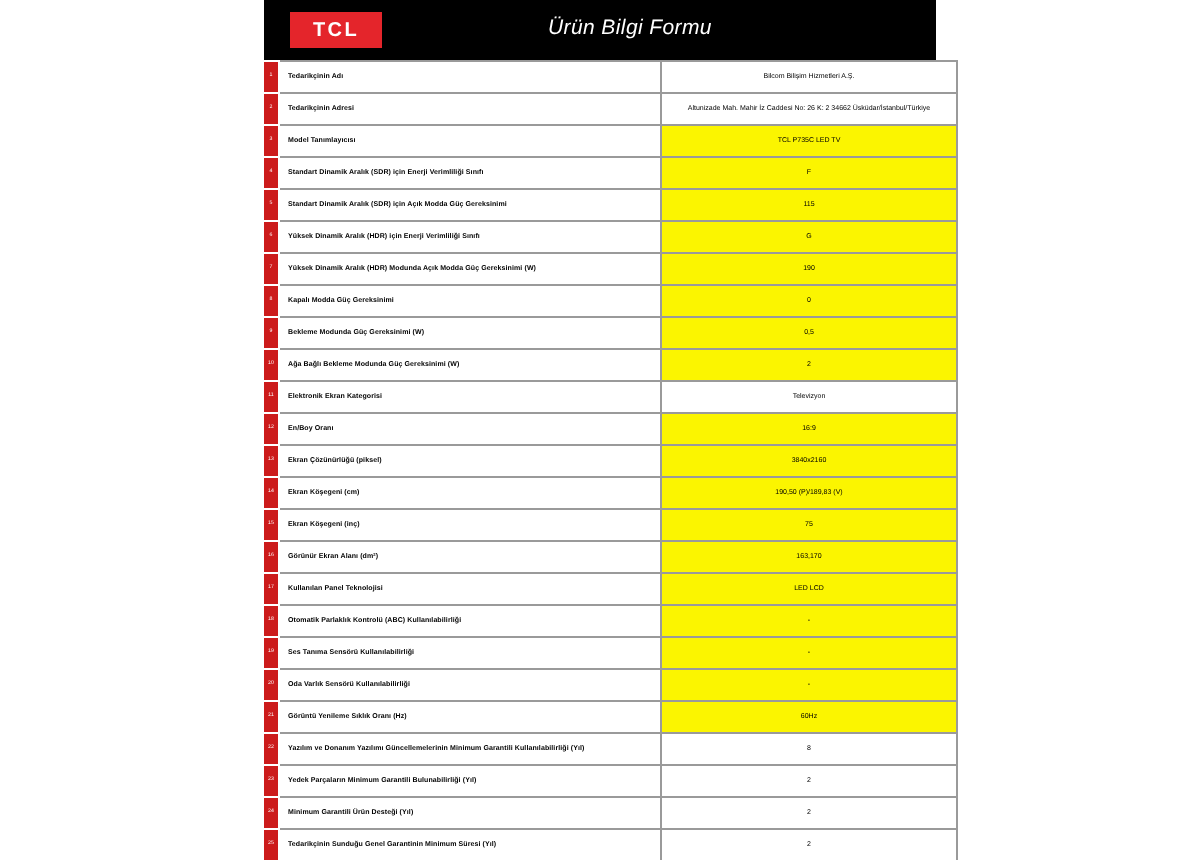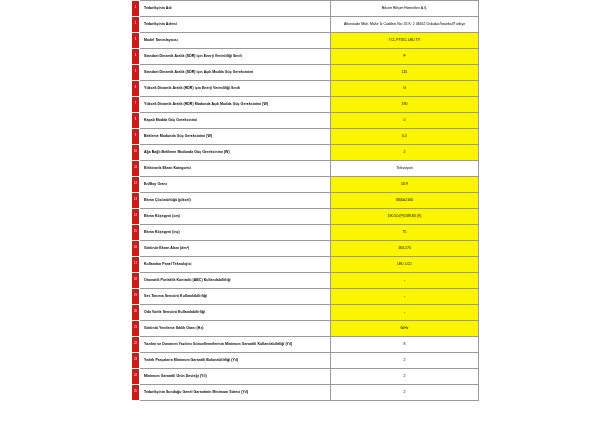--- a/index.html
+++ b/index.html
@@ -119,20 +119,26 @@
   }
   .value-cell.plain {
     background: #ffffff;
   }
 </style>
 </head>
 <body>
 
 <div id="sheet">
 
+  <div class="doc-header">
+    <div class="brand-logo">
+      <span>TCL</span>
+    </div>
+    <div class="doc-title">Ürün Bilgi Formu</div>
+  </div>
 
   <table class="spec-table">
     <tbody id="spec-body">
         <tr>
           <td class="idx-cell">1</td>
           <td class="label-cell">Tedarikçinin Adı</td>
           <td class="value-cell plain">Bilcom Bilişim Hizmetleri A.Ş.</td>
         </tr>
         <tr>
           <td class="idx-cell">2</td>

